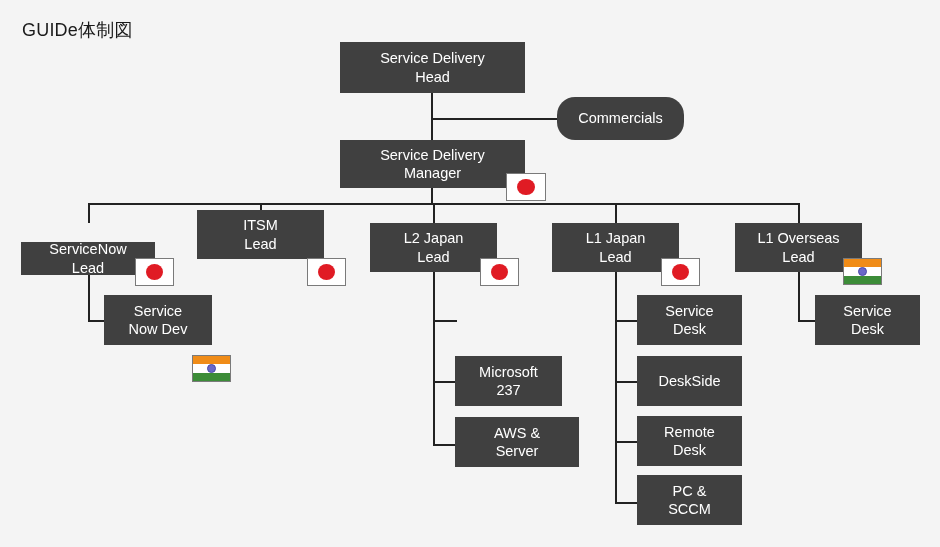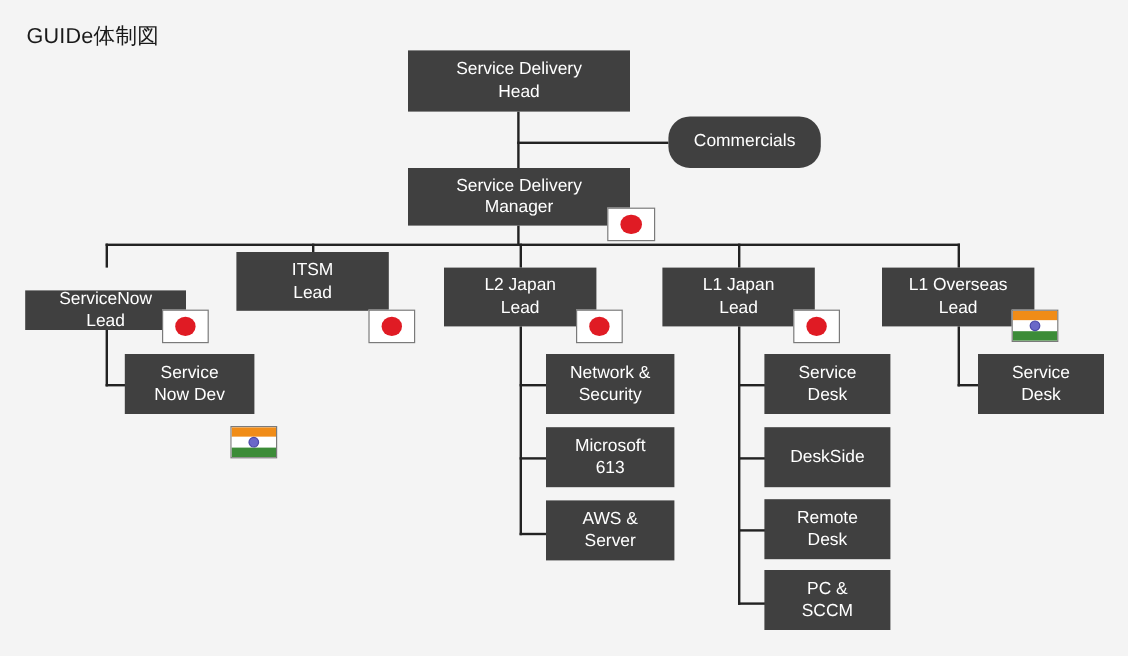--- a/index.html
+++ b/index.html
@@ -140,27 +140,25 @@
 
   <div class="node" style="left:104px; top:295px; width:108px; height:50px;">Service
 Now Dev</div>
 
   <div class="node" style="left:197px; top:210px; width:127px; height:49px;">ITSM
 Lead</div>
 
   <div class="node" style="left:370px; top:223px; width:127px; height:49px;">L2 Japan
 Lead</div>
 
-  <div class="node" style="left:455px; top:295px; width:107px; height:50px;">Network &amp;
-Security</div>
 
   <div class="node" style="left:455px; top:356px; width:107px; height:50px;">Microsoft
-613</div>
-
-  <div class="node" style="left:455px; top:417px; width:107px; height:50px;">AWS &amp;
+237</div>
+
+  <div class="node" style="left:455px; top:417px; width:124px; height:50px;">AWS &amp;
 Server</div>
 
   <div class="node" style="left:552px; top:223px; width:127px; height:49px;">L1 Japan
 Lead</div>
 
   <div class="node" style="left:637px; top:295px; width:105px; height:50px;">Service
 Desk</div>
 
   <div class="node" style="left:637px; top:356px; width:105px; height:50px;">DeskSide</div>
 

